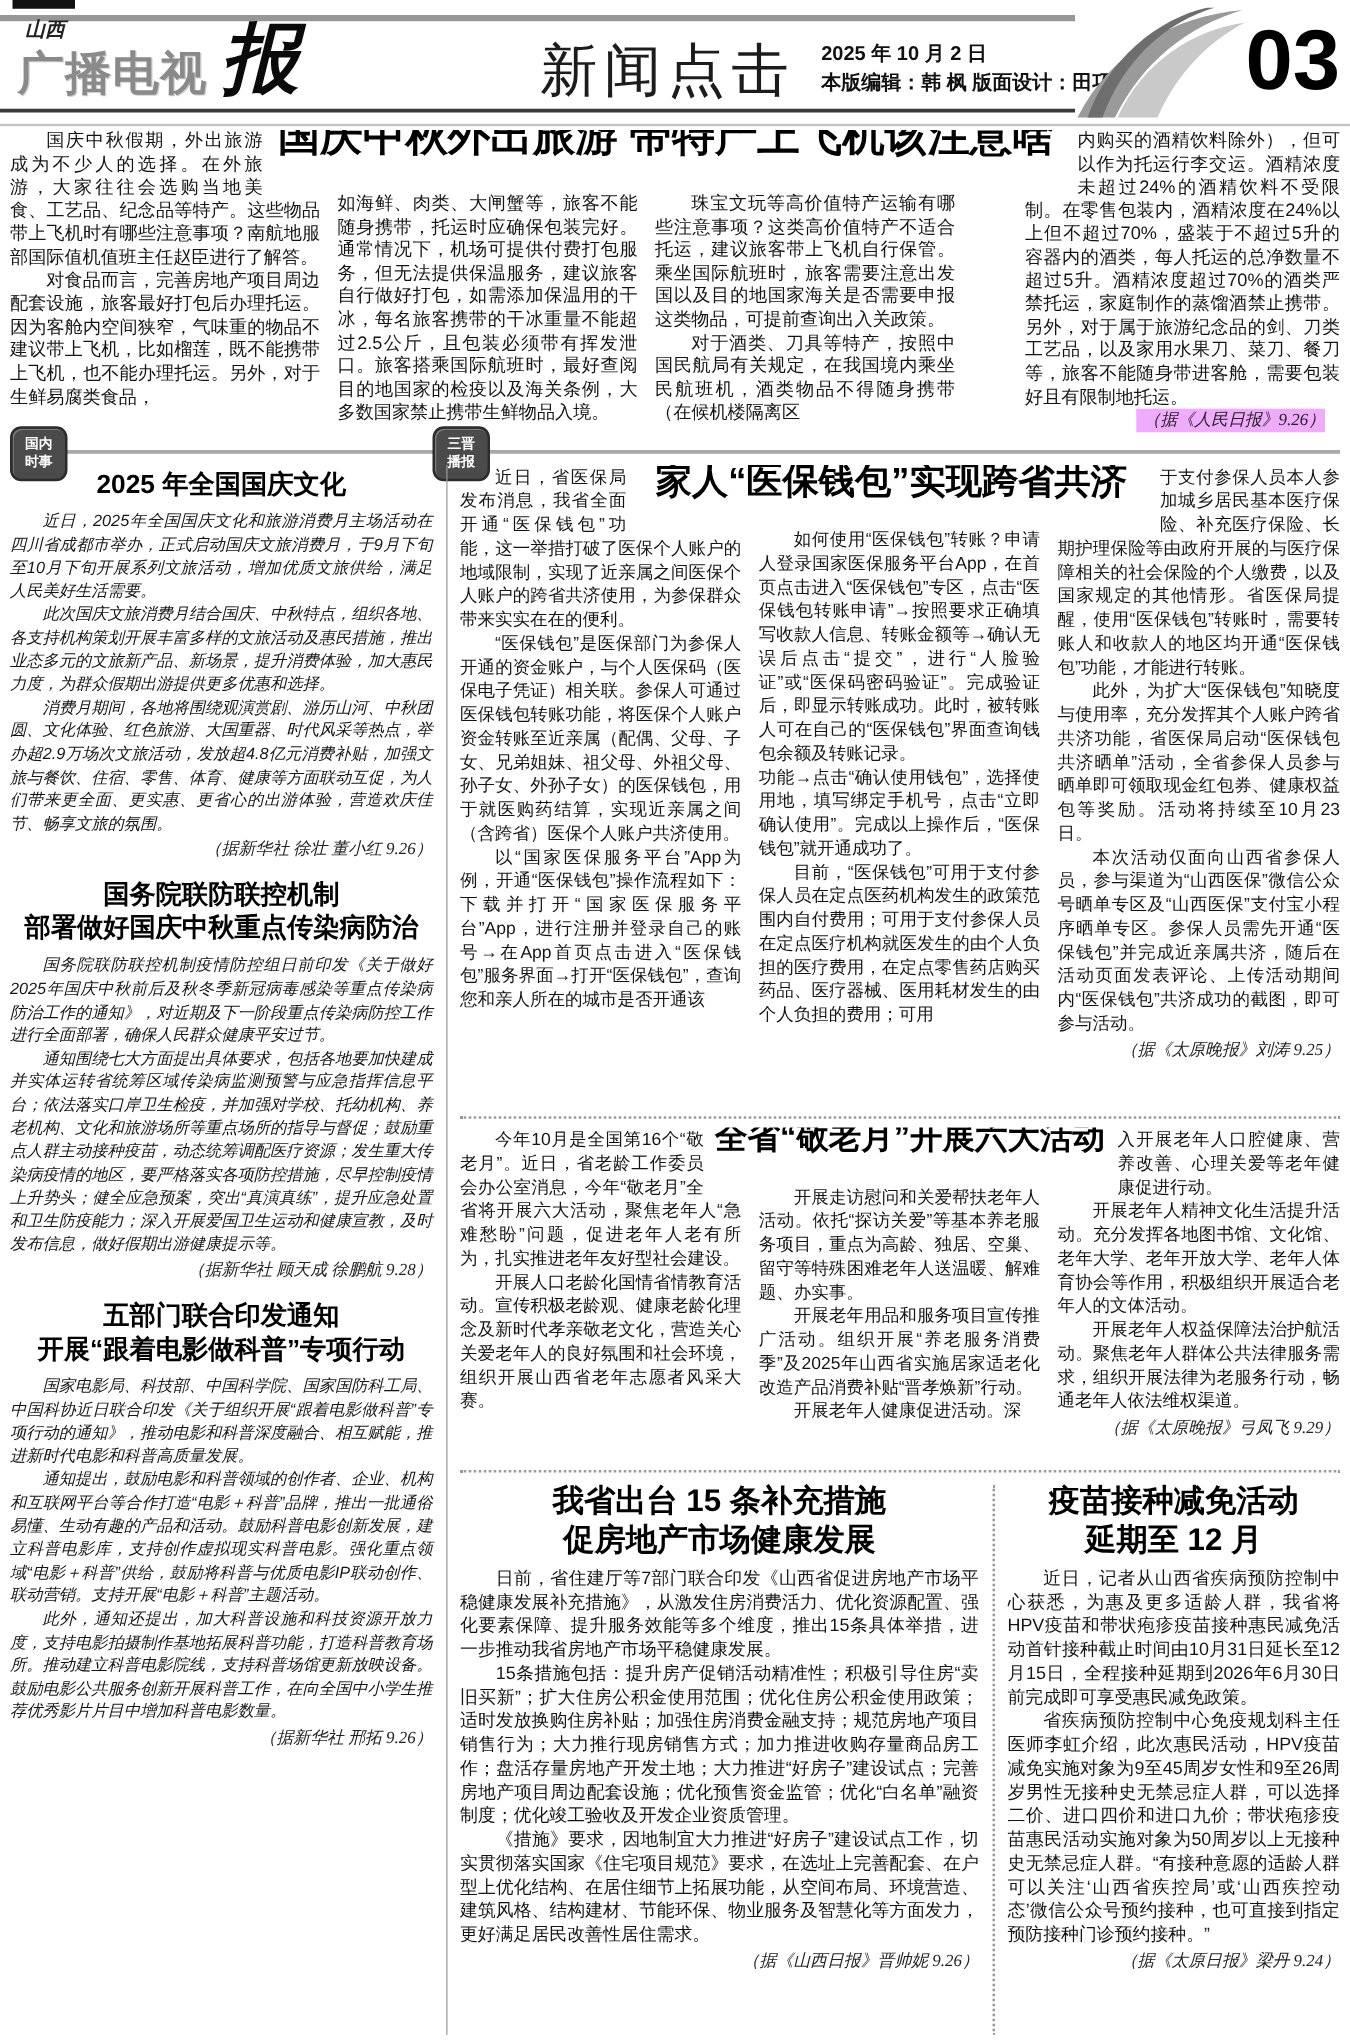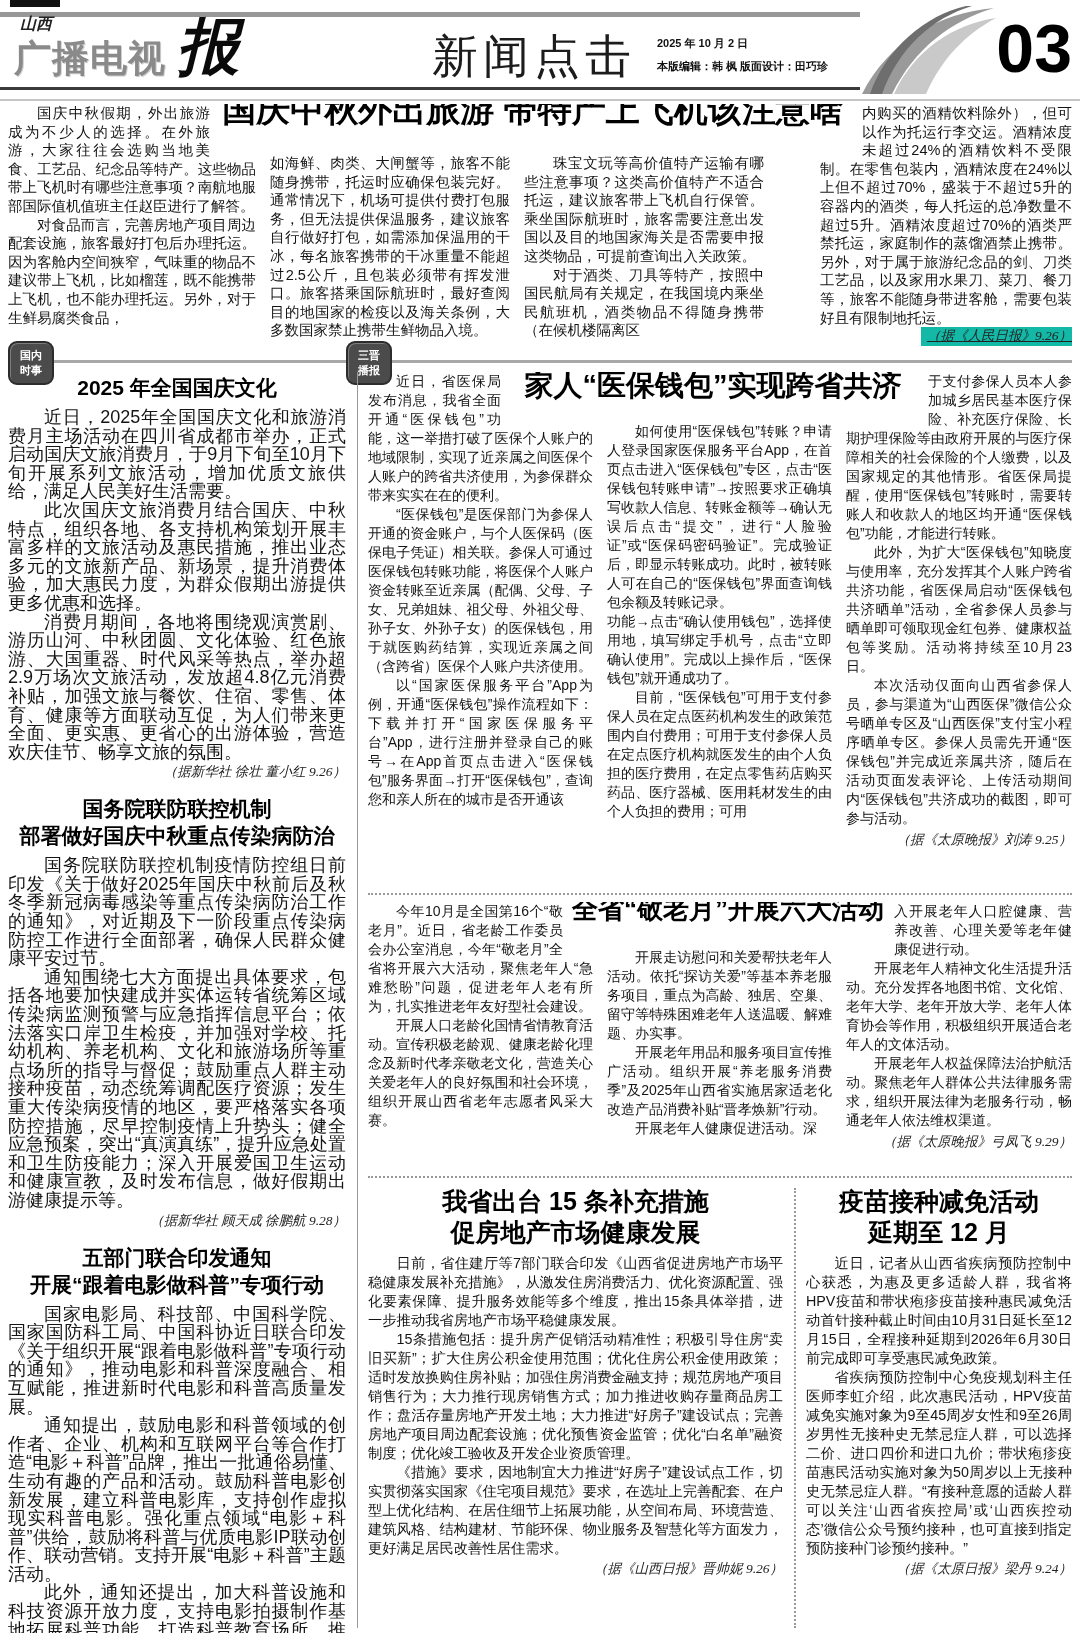--- a/index.html
+++ b/index.html
@@ -12,58 +12,58 @@
   .rule-c{position:absolute;top:99px;left:0;width:1080px;height:2px;background:#c6c6c6;}
   .logo{position:absolute;left:14px;top:16px;width:250px;height:72px;}
   .logo-region{position:absolute;top:-2px;left:6px;font-size:16px;font-weight:bold;font-style:italic;
                font-family:"DejaVu Serif",serif;color:#222;}
   .logo-main{position:absolute;top:18px;left:0;font-size:37px;font-weight:bold;color:#8a8a8a;
              letter-spacing:1px;text-shadow:1px 1px 0 #cfcfcf;}
   .logo-bao{position:absolute;top:0px;left:163px;font-size:62px;line-height:62px;font-weight:bold;
             font-style:italic;font-family:"DejaVu Serif",serif;color:#0a0a0a;}
   .section-title{position:absolute;left:432px;top:26px;font-size:46px;font-weight:400;
                  letter-spacing:5px;color:#1c1c1c;}
-  .dateblock{position:absolute;left:657px;top:32px;font-size:11px;font-weight:bold;line-height:23px;color:#111;}
+  .dateblock{position:absolute;left:657px;top:32px;font-size:16px;font-weight:bold;line-height:23px;color:#111;}
   .swoosh{position:absolute;right:84px;top:6px;}
   .pagenum{position:absolute;right:8px;top:12px;font-size:68px;font-weight:700;color:#000;line-height:72px;}
   
   .bp{margin:0;text-indent:2em;text-align:justify;}
   .bp.cont{text-indent:0;}
   .byline{text-align:right;font-family:"Liberation Serif",serif;font-style:italic;
           font-size:13.5px;color:#222;margin-top:2px;}
   
   .top-story{position:absolute;left:8px;top:104px;width:1064px;height:242px;overflow:hidden;
              font-size:14.5px;line-height:18.6px;}
   .ts-headline{position:absolute;left:205px;top:-4px;width:640px;text-align:center;
                font-size:34px;font-weight:bold;white-space:nowrap;color:#000;}
   .ts-col{position:absolute;top:0;bottom:0;}
   .ts-c1{left:0;width:248px;}
   .ts-c2{left:262px;width:240px;top:50px;}
   .ts-c3{left:516px;width:240px;top:50px;}
   .ts-c4{left:812px;width:252px;}
   .sp-r{float:right;width:46px;height:44px;}
   .sp-l{float:left;width:42px;height:44px;}
-  .ts-byline{position:absolute;right:0;bottom:0;background:#14b8a6;padding-left:6px;text-decoration:underline;}
+  .ts-byline{position:absolute;right:12px;bottom:0;background:#f0abfc;padding-left:6px;}
   
   .badge-rule{position:absolute;top:360px;left:8px;width:1064px;height:3px;background:#a8a8a8;}
   .badge{position:absolute;top:341px;width:46px;height:44px;border-radius:9px;background:#4b4b4b;
          border:2px solid #2c2c2c;box-sizing:border-box;color:#fff;font-size:11px;font-weight:bold;
          line-height:15px;text-align:center;padding-top:5px;box-shadow:inset 1px 1px 0 #7c7c7c;}
   .badge-1{left:8px;}
   .badge-2{left:346px;}
   .vrule{position:absolute;left:357px;top:372px;width:1px;height:1256px;background:#9a9a9a;}
   .vrule2{position:absolute;left:794px;top:1188px;height:440px;width:0;border-left:2px dotted #999;}
   .hdash{position:absolute;left:368px;width:704px;height:0;border-top:2px dotted #999;}
   .hdash-1{top:893px;}
   .hdash-2{top:1176px;}
   
   .leftcol{position:absolute;left:8px;top:374px;width:338px;}
   .la{margin-bottom:14px;}
   .la-title{font-size:21px;font-weight:bold;text-align:center;line-height:27px;color:#000;}
-  .la-body{margin-top:7px;font-size:18px;line-height:18.6px;}
+  .la-body{margin-top:7px;font-size:13px;line-height:18.6px;font-style:italic;}
   
   .wallet{position:absolute;left:368px;top:372px;width:704px;height:521px;overflow:hidden;
           font-size:14px;line-height:19px;}
   .w-title{position:absolute;left:133px;top:4px;width:424px;text-align:center;font-size:29px;
            font-weight:bold;white-space:nowrap;color:#000;}
   .w-col{position:absolute;top:0;bottom:0;}
   .w-c1{left:0;width:225px;}
   .w-c2{left:239px;width:225px;top:50px;}
   .w-c3{left:478px;width:226px;}
   .w-sp-r{float:right;width:92px;height:46px;}

